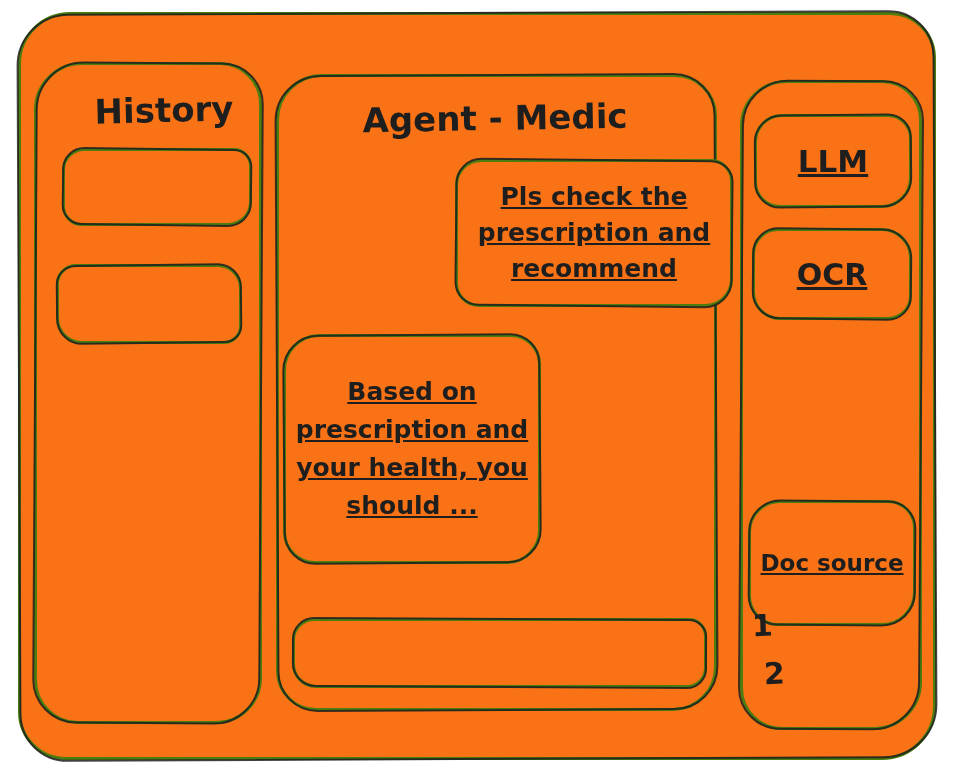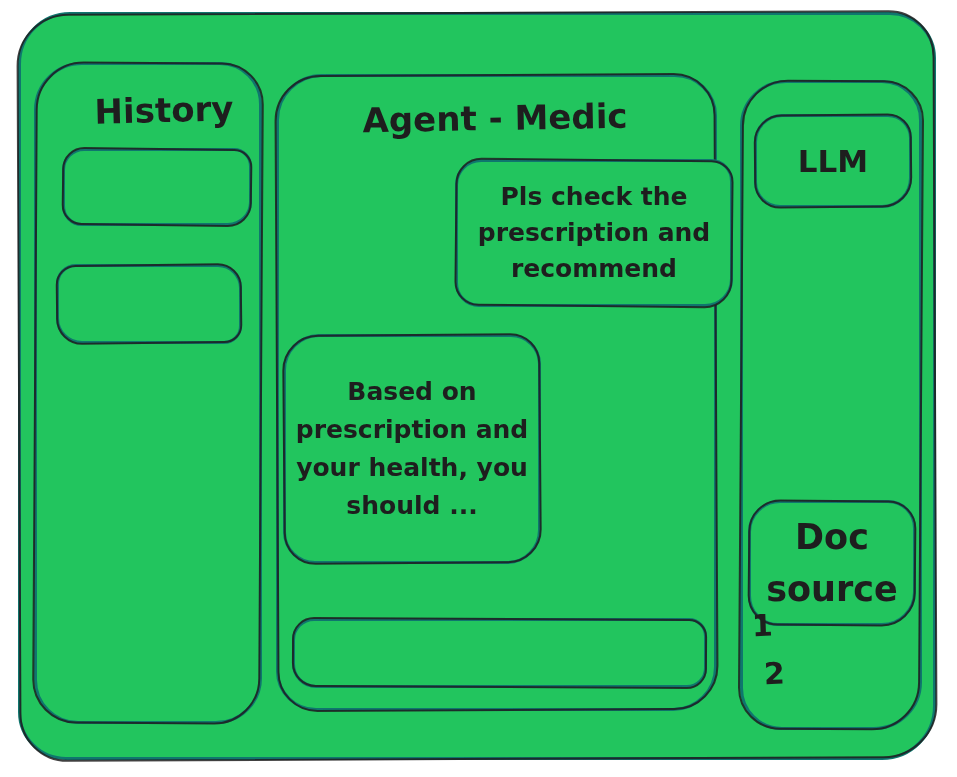--- a/index.html
+++ b/index.html
@@ -2,21 +2,21 @@
 <html><head>
 <meta charset="utf-8">
 <style>
   html,body{margin:0;padding:0;background:#ffffff;}
   .stage{
     position:relative;width:957px;height:777px;background:#ffffff;overflow:hidden;
     font-family:"DejaVu Sans","Liberation Sans",sans-serif;color:#1e1e1e;
   }
   
   .sketch{
-    position:absolute;border:3px solid #0f766e;background:#22c55e;box-sizing:border-box;
+    position:absolute;border:3px solid #4d7c0f;background:#f97316;box-sizing:border-box;text-decoration:underline;
   }
   .sketch::before{
     content:"";position:absolute;inset:-3px;border:2px solid rgba(30,30,30,.85);
     border-radius:inherit;transform:rotate(var(--wob,.4deg));pointer-events:none;
   }
   .txt{position:absolute;font-weight:bold;color:#1e1e1e;white-space:pre-line;}
   .center{display:flex;align-items:center;justify-content:center;text-align:center;}
 
   
   .outer{left:18px;top:12px;width:918px;height:748px;border-radius:52px 46px 54px 48px;--wob:-.25deg;}
@@ -40,21 +40,21 @@
     font:bold 24px "DejaVu Sans","Liberation Sans",sans-serif;color:#1e1e1e;padding:0 18px;box-sizing:border-box;
   }
 
   
   .right-panel{left:740px;top:80px;width:182px;height:650px;border-radius:46px 40px 48px 42px;--wob:.4deg;}
   .btn{cursor:pointer;font-size:30px;font-weight:bold;}
   .btn-llm{left:754px;top:114px;width:158px;height:94px;border-radius:28px 24px 30px 26px;--wob:-.6deg;font-size:31px;}
   .btn-ocr{left:752px;top:228px;width:160px;height:92px;border-radius:26px 30px 24px 28px;--wob:.7deg;}
   .btn-params{left:744px;top:402px;width:166px;height:64px;border-radius:18px 22px 16px 20px;--wob:-.5deg;font-size:29px;}
   .btn-doc{left:748px;top:500px;width:168px;height:126px;border-radius:32px 28px 34px 30px;--wob:.55deg;
-           font-size:35px;line-height:1.5;}
+           font-size:23px;line-height:1.5;}
   .doc-num{font-size:30px;transform:rotate(-2deg);z-index:5;}
   .doc-1{left:752px;top:608px;}
   .doc-2{left:764px;top:656px;}
 </style>
 </head>
 <body>
 
 <div class="stage">
 
   <div class="sketch outer"></div>
@@ -78,20 +78,21 @@
 should ...</div>
 
   <div class="sketch chat-input">
     <input type="text" value="" style="">
   </div>
 
   <div class="sketch right-panel"></div>
 
   <div class="sketch center btn btn-llm">LLM</div>
 
+  <div class="sketch center btn btn-ocr">OCR</div>
 
 
   <div class="sketch center btn btn-doc">Doc
 source</div>
 
   <div class="txt doc-num doc-1">1</div>
   <div class="txt doc-num doc-2">2</div>
 
 </div>
 

